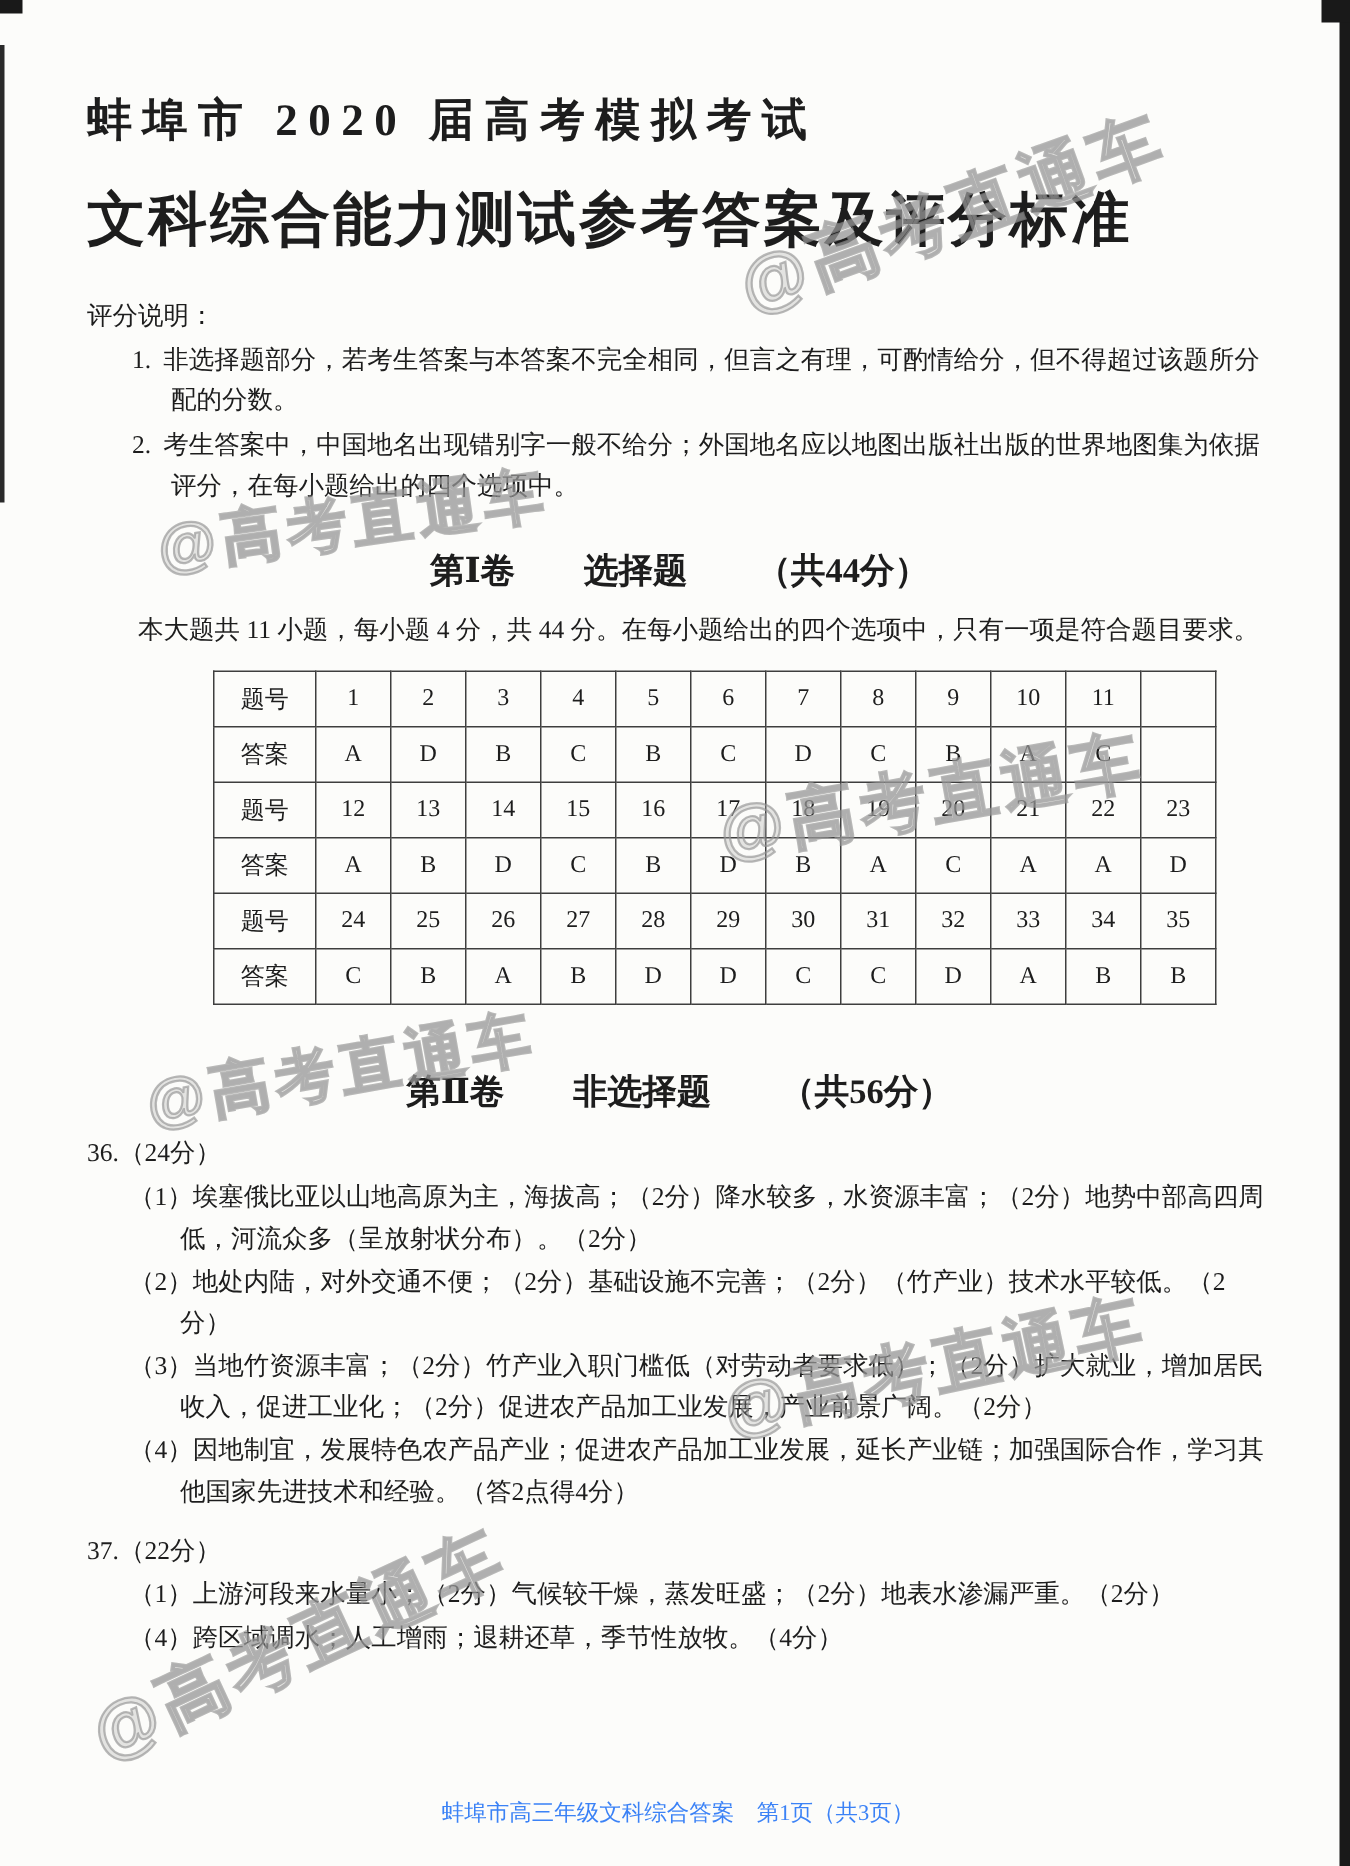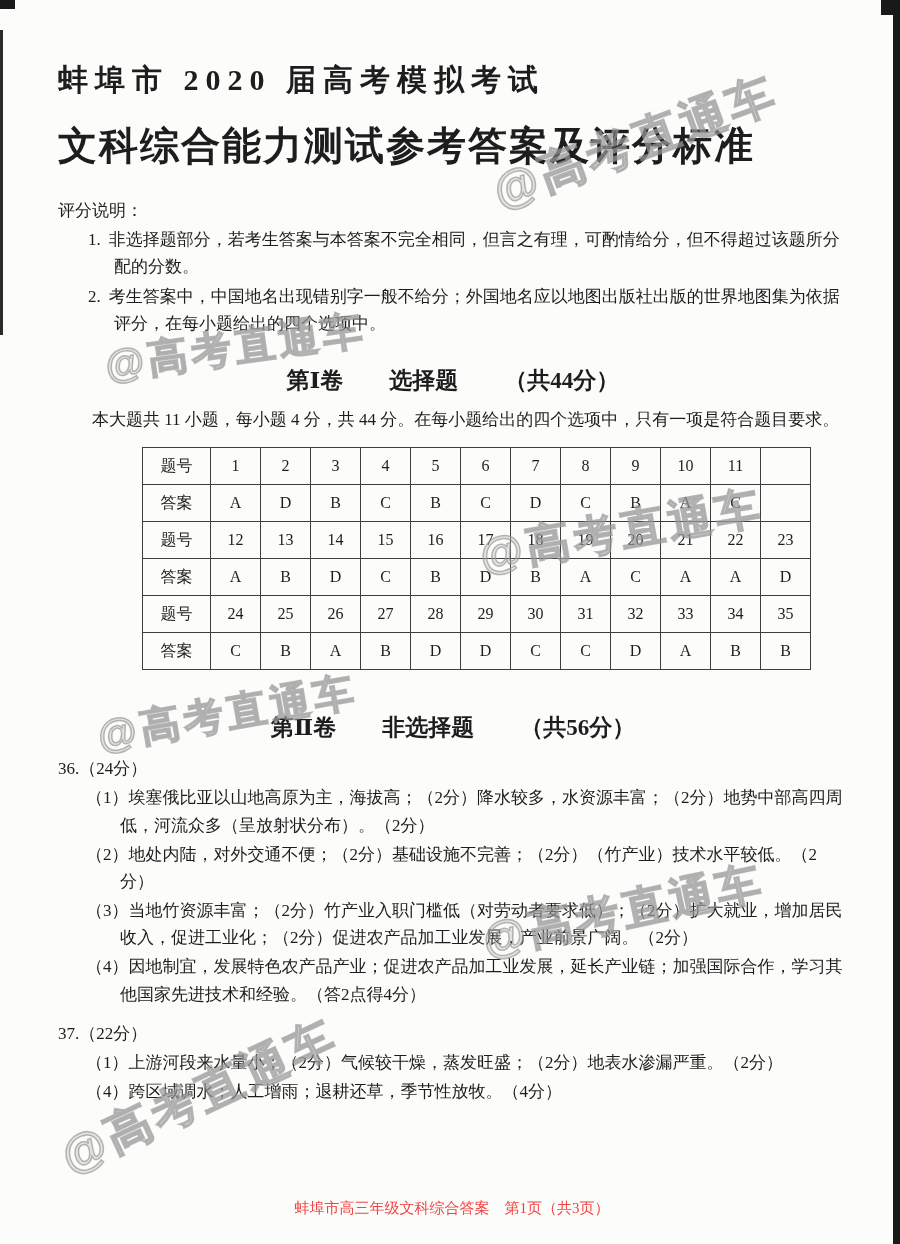--- a/index.html
+++ b/index.html
@@ -38,21 +38,21 @@
   }
   col.c-hdr { width:68px; }
   col.c-std { width:50px; }
 
   .question { margin-top:12px; font-size:17px; line-height:1.6; }
   .q-header { margin-bottom:2px; }
   .q-item { margin:2px 0 2px 28px; padding-left:34px; text-indent:-34px; }
 
   .footer {
     position:absolute; left:4px; right:0; bottom:26px; z-index:1;
-    text-align:center; font-size:15px; color:#ef4444;
+    text-align:center; font-size:15px; color:#3b82f6;
   }
 
   
   .wm {
     position:absolute; z-index:3; white-space:nowrap; pointer-events:none;
     font-family:"Liberation Sans","DejaVu Sans",sans-serif; font-weight:700;
     color:rgba(168,168,168,0.30);
     -webkit-text-stroke:1.5px rgba(148,148,148,0.65);
     letter-spacing:4px;
   }

